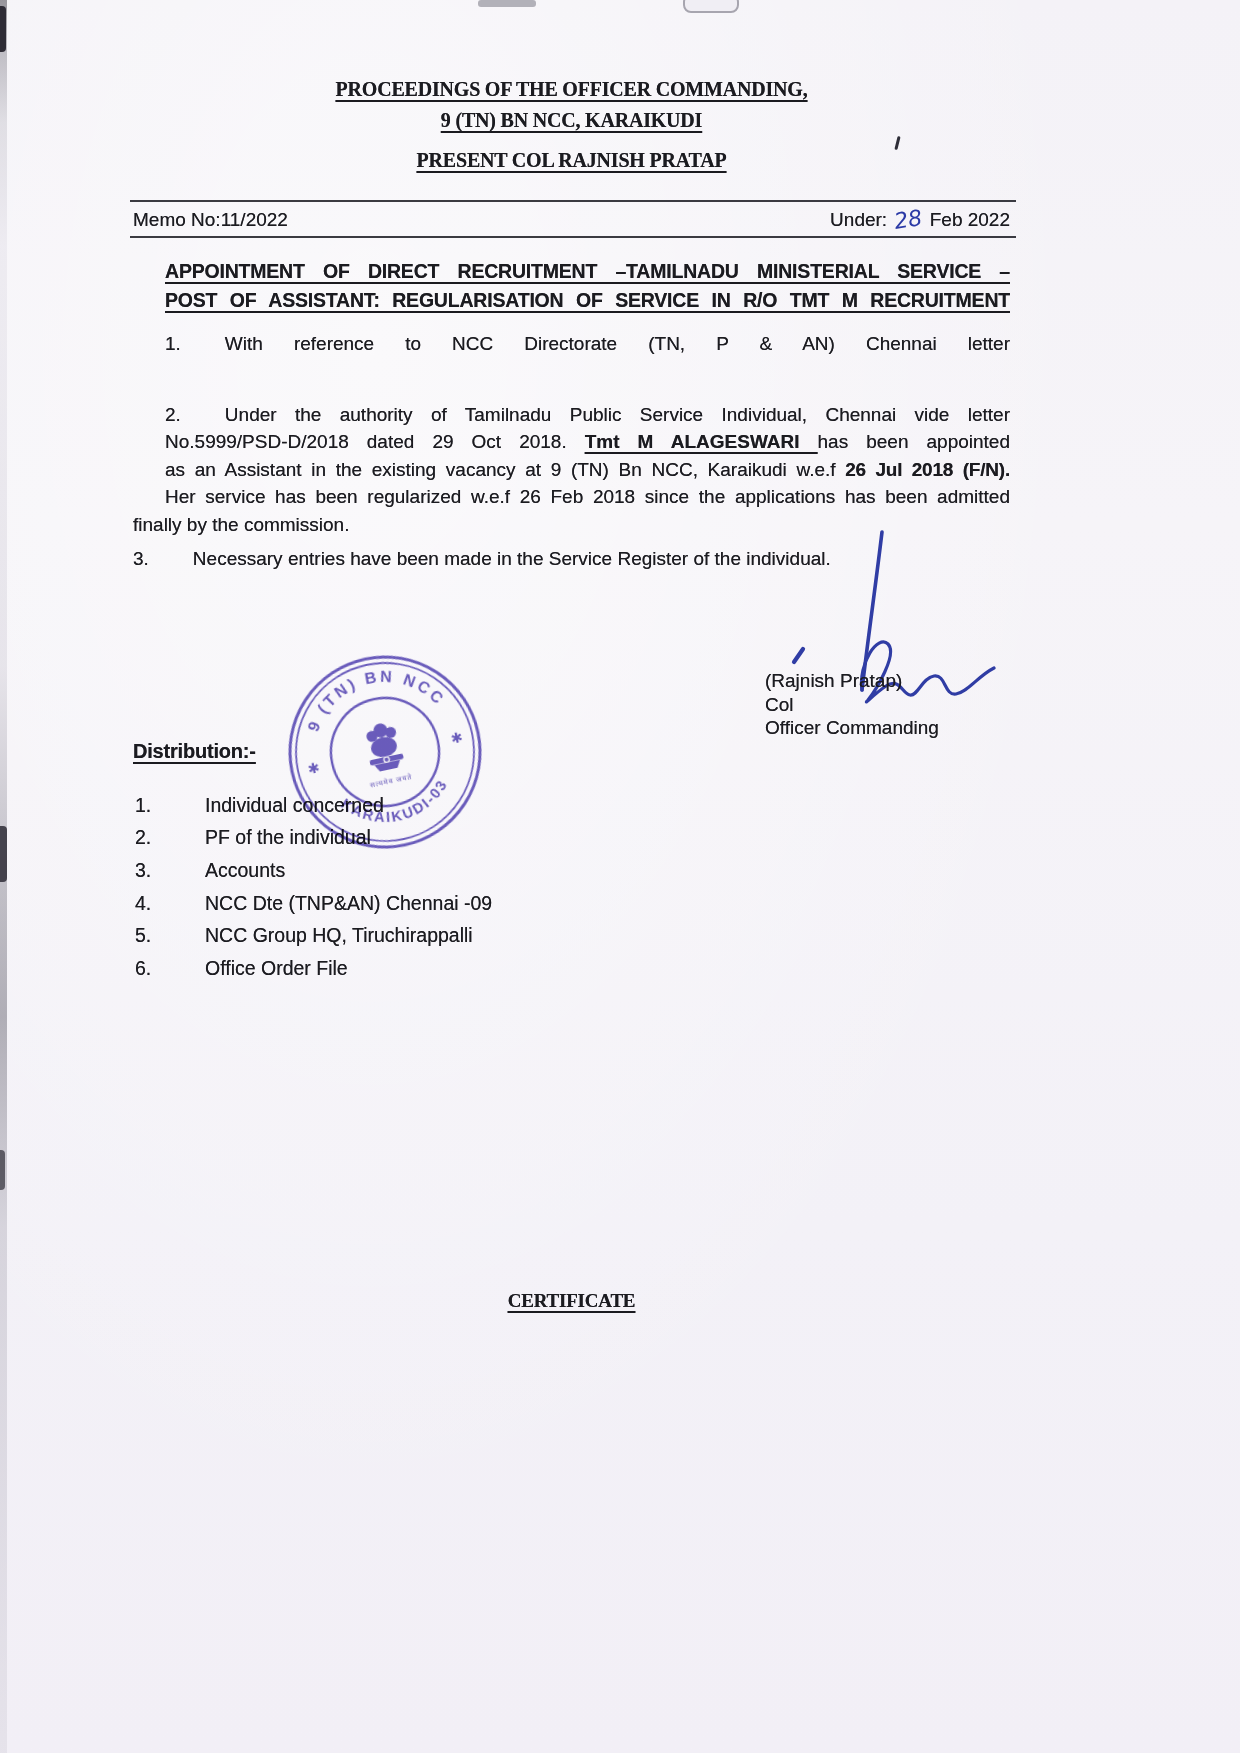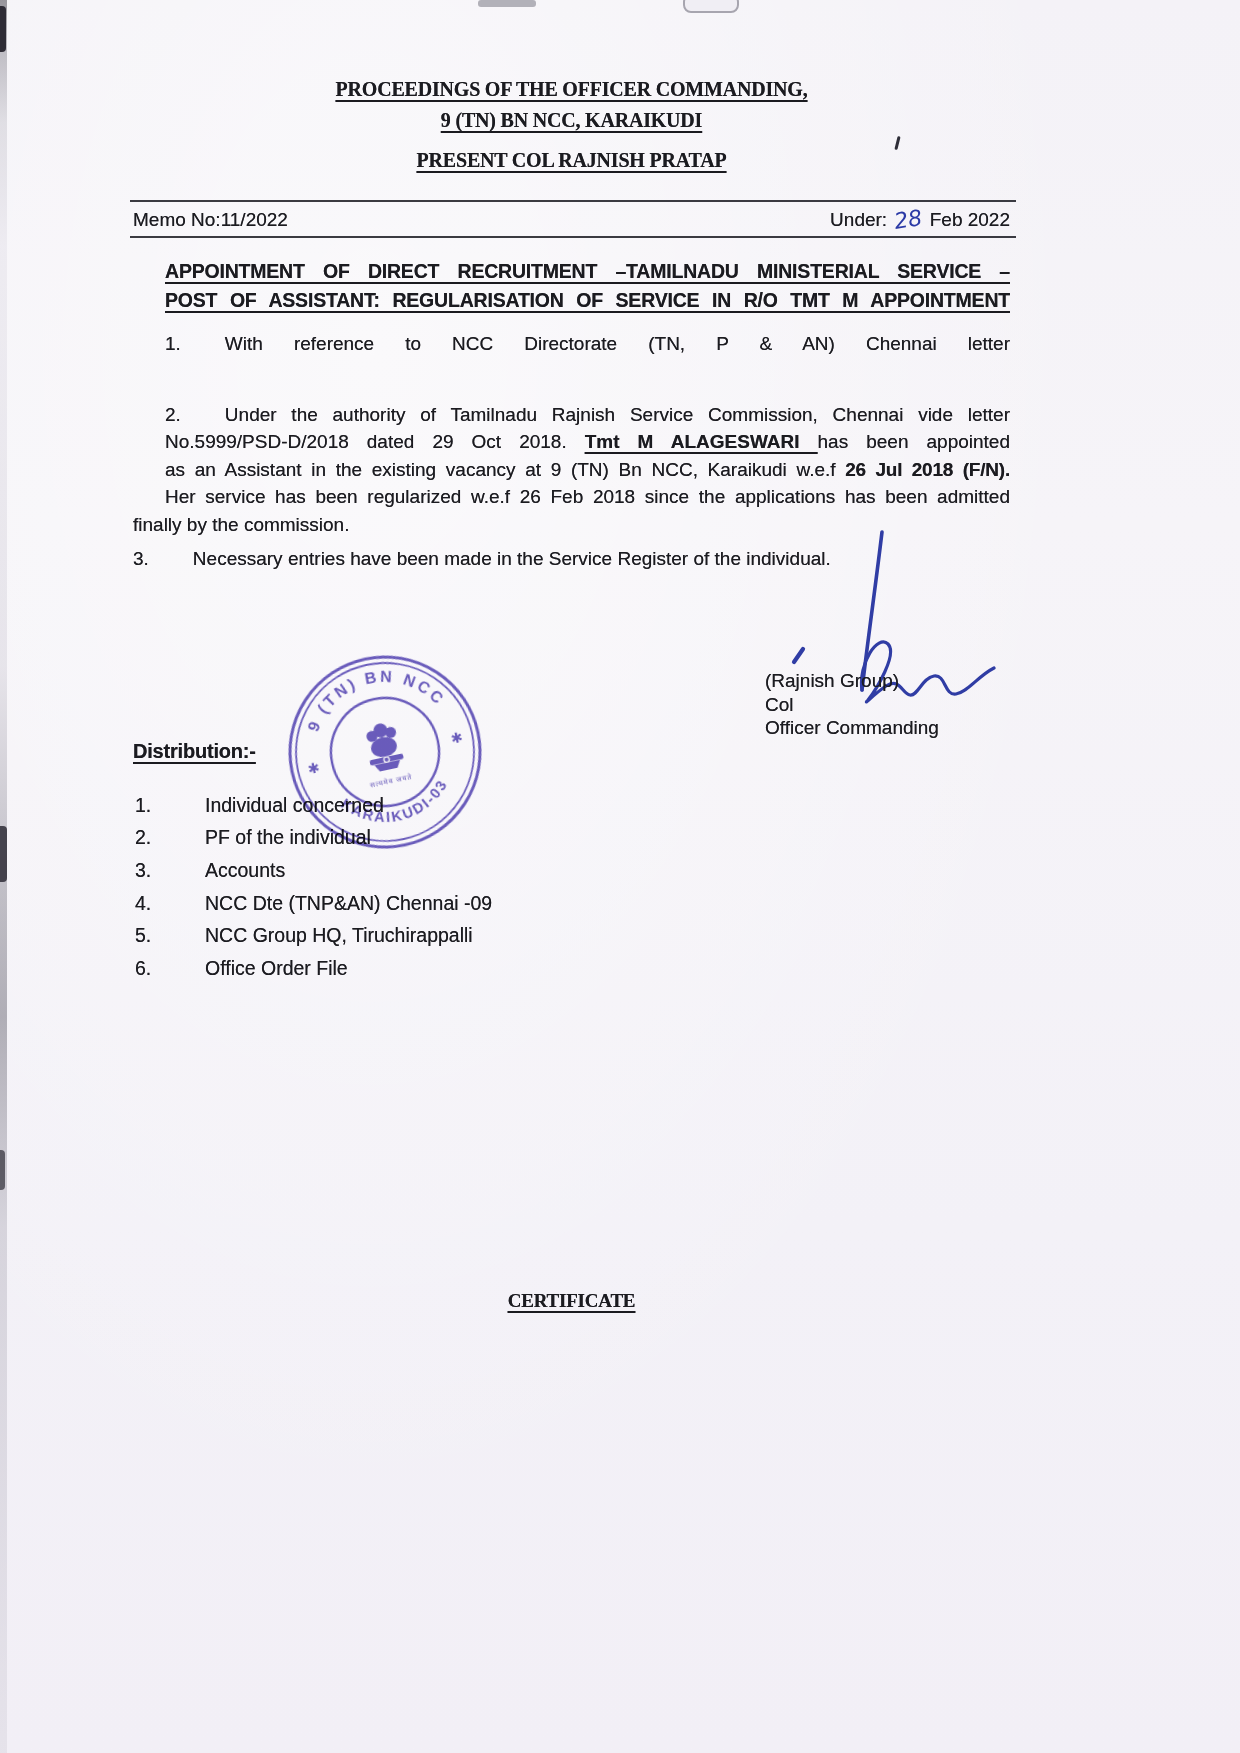--- a/index.html
+++ b/index.html
@@ -81,49 +81,49 @@
     <span>
       <span>Under:</span>
       <span class="hand">28</span>
       <span>Feb 2022</span>
     </span>
   </div>
   <div class="rule r2"></div>
 
   <div class="col subject ink b">
     <div class="jl u">APPOINTMENT OF DIRECT RECRUITMENT –TAMILNADU MINISTERIAL SERVICE –</div>
-    <div class="jl u">POST OF ASSISTANT: REGULARISATION OF SERVICE IN R/O TMT M APPOINTMENT</div>
+    <div class="jl u">POST OF ASSISTANT: REGULARISATION OF SERVICE IN R/O TMT M RECRUITMENT</div>
   </div>
 
   <div class="col para p1 ink">
     <div class="jl"><span>1.</span><span class="tab"></span><span>With reference to NCC Directorate (TN, P &amp; AN) Chennai letter</span></div>
   </div>
 
   <div class="col para p2 ink">
-    <div class="jl"><span>2.</span><span class="tab"></span><span>Under the authority of Tamilnadu Rajnish Service Commission, Chennai vide letter</span></div>
+    <div class="jl"><span>2.</span><span class="tab"></span><span>Under the authority of Tamilnadu Public Service Individual, Chennai vide letter</span></div>
     <div class="jl"><span>No.5999/PSD-D/2018 dated 29 Oct 2018. </span><span class="nameu">Tmt M ALAGESWARI </span><span>has been appointed</span></div>
     <div class="jl"><span>as an Assistant in the existing vacancy at 9 (TN) Bn NCC, Karaikudi w.e.f </span><span class="b">26 Jul 2018 (F/N).</span></div>
     <div class="jl">Her service has been regularized w.e.f 26 Feb 2018 since the applications has been admitted</div>
     <div>finally by the commission.</div>
   </div>
 
   <div class="col para p3 ink">
     <div><span>3.</span><span class="tab"></span><span>Necessary entries have been made in the Service Register of the individual.</span></div>
   </div>
 
   <svg class="sig-svg" viewBox="0 0 250 190">
     <g fill="none" stroke="#2634a4" stroke-linecap="round" stroke-linejoin="round">
       <path d="M 44,134 l 9,-13" stroke-width="4.2"></path>
       <path d="M 132,4 C 126,55 118,110 112,162" stroke-width="3.6"></path>
       <path d="M 112,162 C 108,135 128,106 138,116 C 148,126 126,162 118,172 C 112,179 124,166 136,158 C 150,149 152,166 160,167 C 168,168 172,150 184,148 C 196,146 194,168 206,166 C 218,164 228,148 244,140" stroke-width="3.2"></path>
     </g>
   </svg>
 
   <div class="sigtxt ink">
-    <div>(Rajnish Group)</div>
+    <div>(Rajnish Pratap)</div>
     <div>Col</div>
     <div>Officer Commanding</div>
   </div>
 
   <div class="dist-h ink b">
     <span class="u">Distribution:-</span>
   </div>
 
   <div class="dist ink">
     <div class="row">

